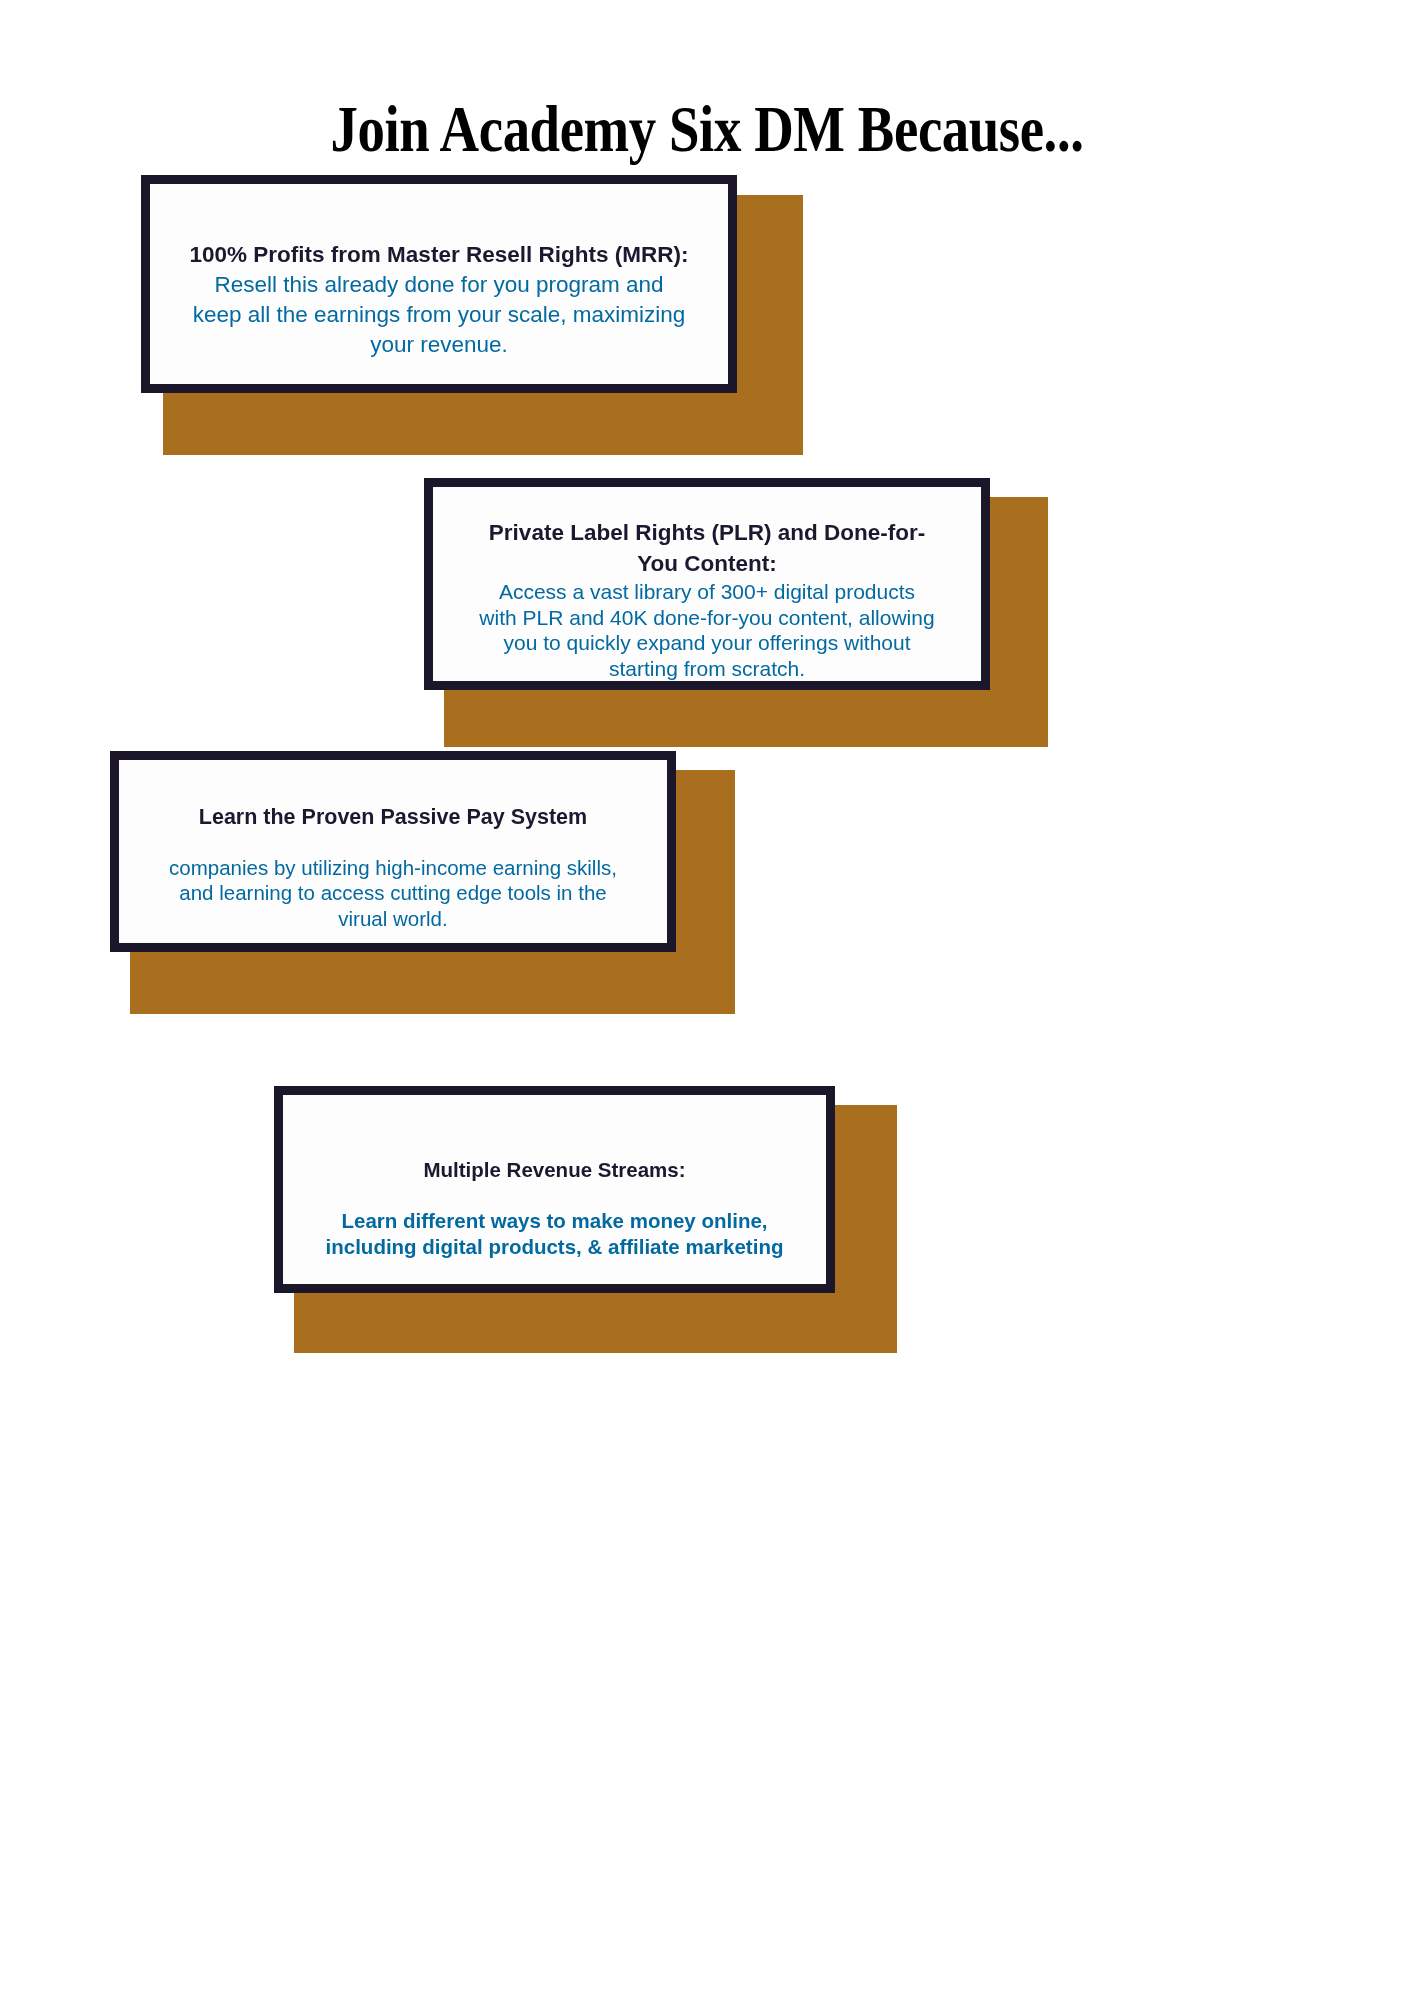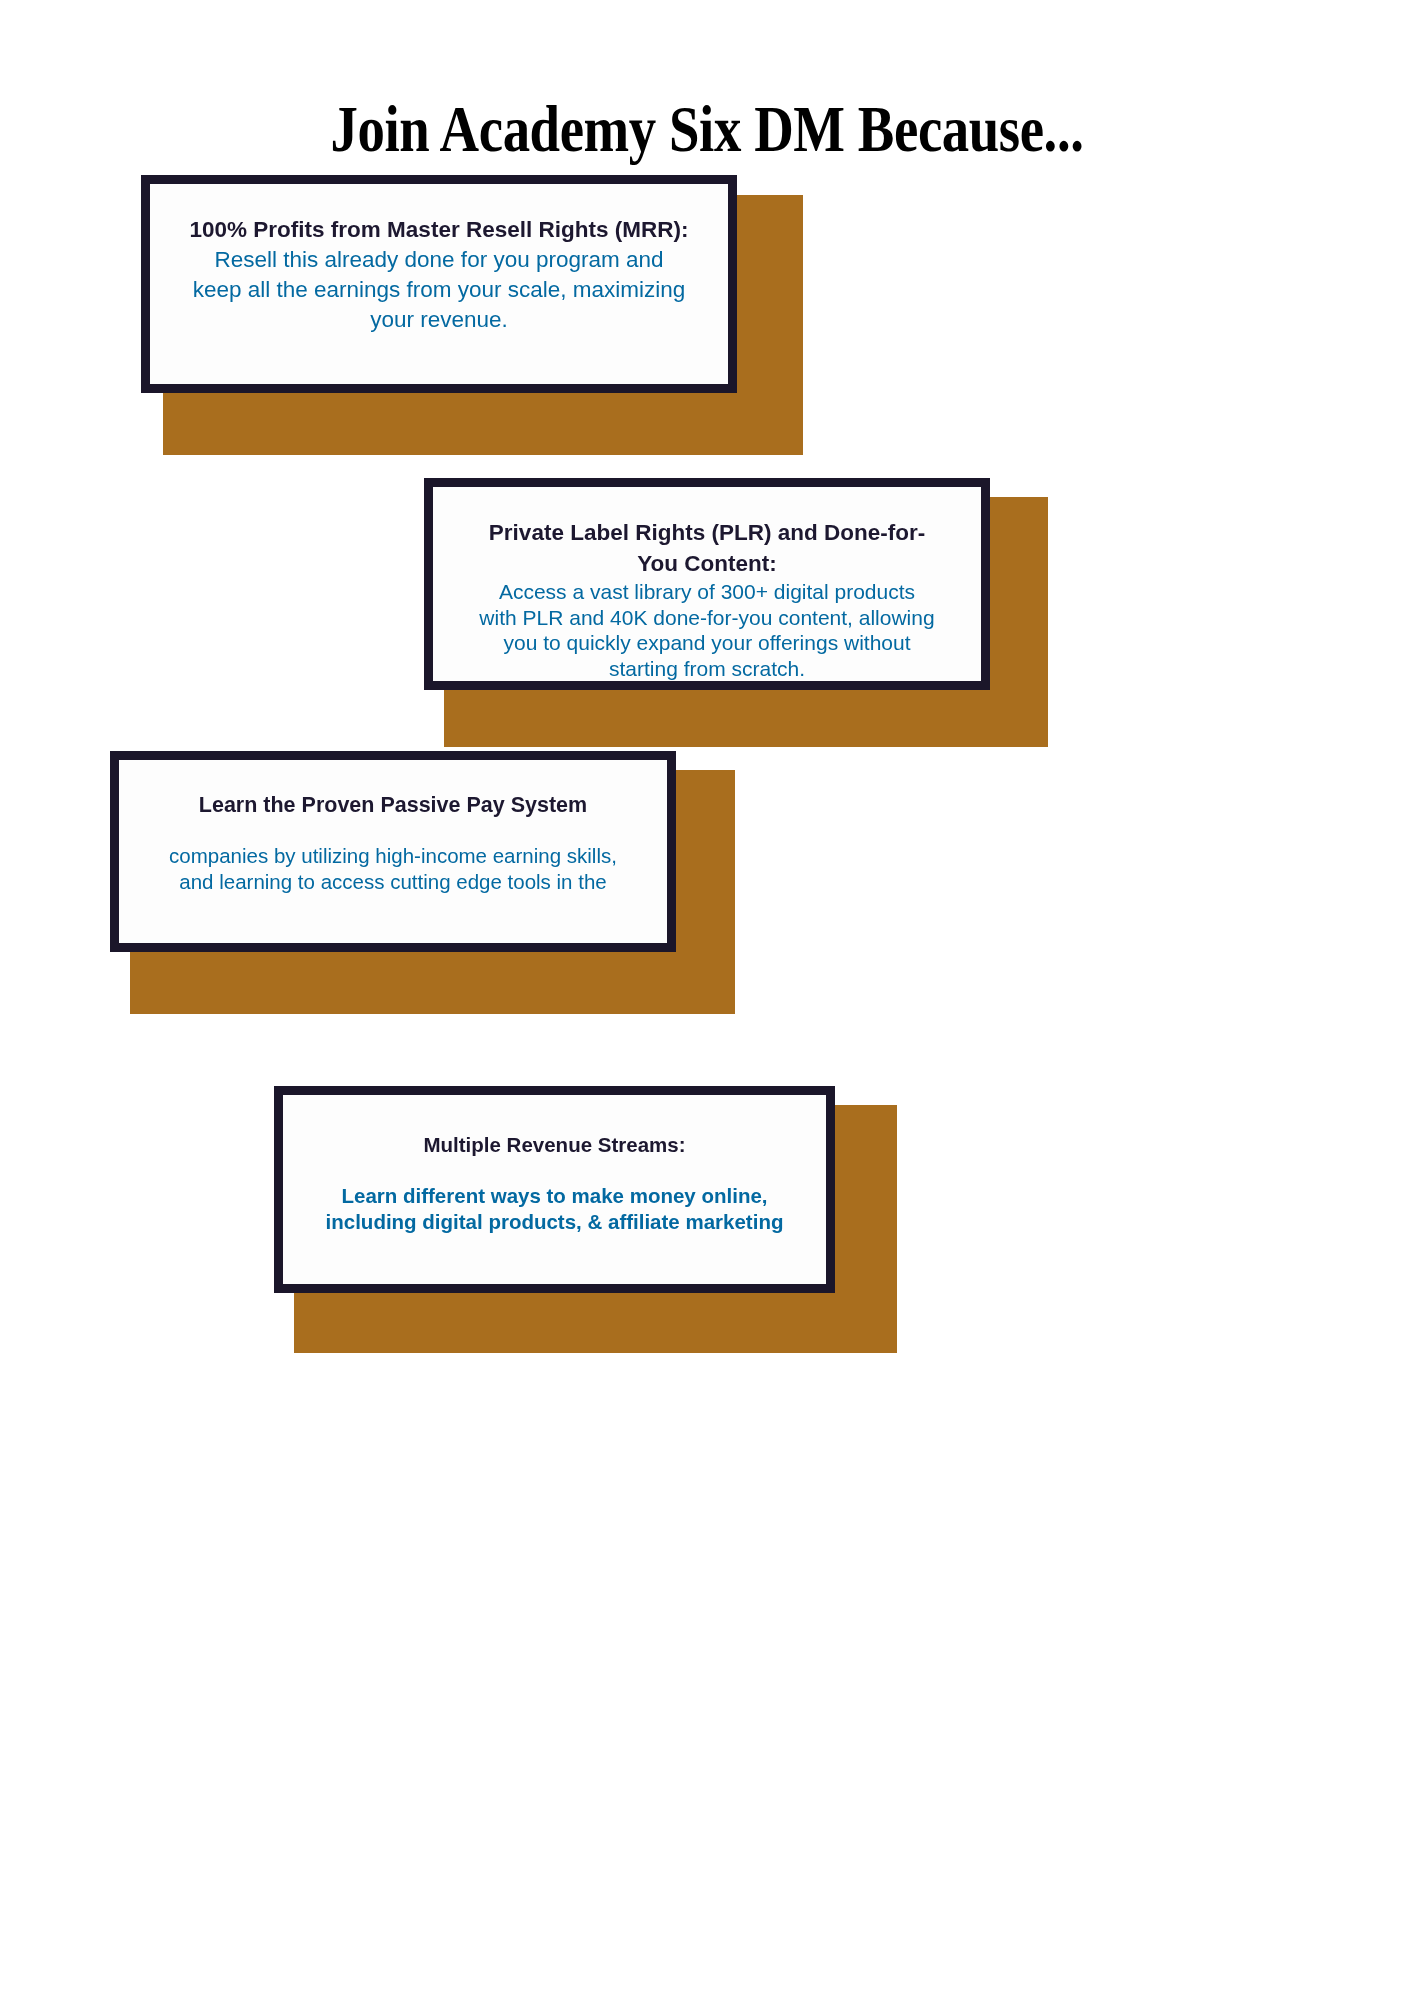--- a/index.html
+++ b/index.html
@@ -54,21 +54,21 @@
   .card {
     position: absolute;
     left: 0;
     top: 0;
     background: #fdfdfd;
     border: 9px solid #1b162a;
     box-sizing: border-box;
     z-index: 2;
     display: flex;
     flex-direction: column;
-    justify-content: flex-start;
+    justify-content: center;
   }
   .card-inner {
     padding: 0 18px;
     text-align: center;
     color: #211c33;
   }
   .card-heading {
     font-weight: 700;
     color: #1d1830;
   }
@@ -158,20 +158,21 @@
   <div class="card-wrap" id="card-wrap-3">
     <div class="card-shadow"></div>
     <div class="card">
       <div class="card-inner">
         <div class="card-heading">
           <span class="line">Learn the Proven Passive Pay System</span>
         </div>
         <div class="card-body">
           <span class="line">companies by utilizing high-income earning skills,</span>
           <span class="line">and learning to access cutting edge tools in the</span>
+          <span class="line">virual world.</span>
         </div>
       </div>
     </div>
   </div>
 
   <div class="card-wrap" id="card-wrap-4">
     <div class="card-shadow"></div>
     <div class="card">
       <div class="card-inner">
         <div class="card-heading">

